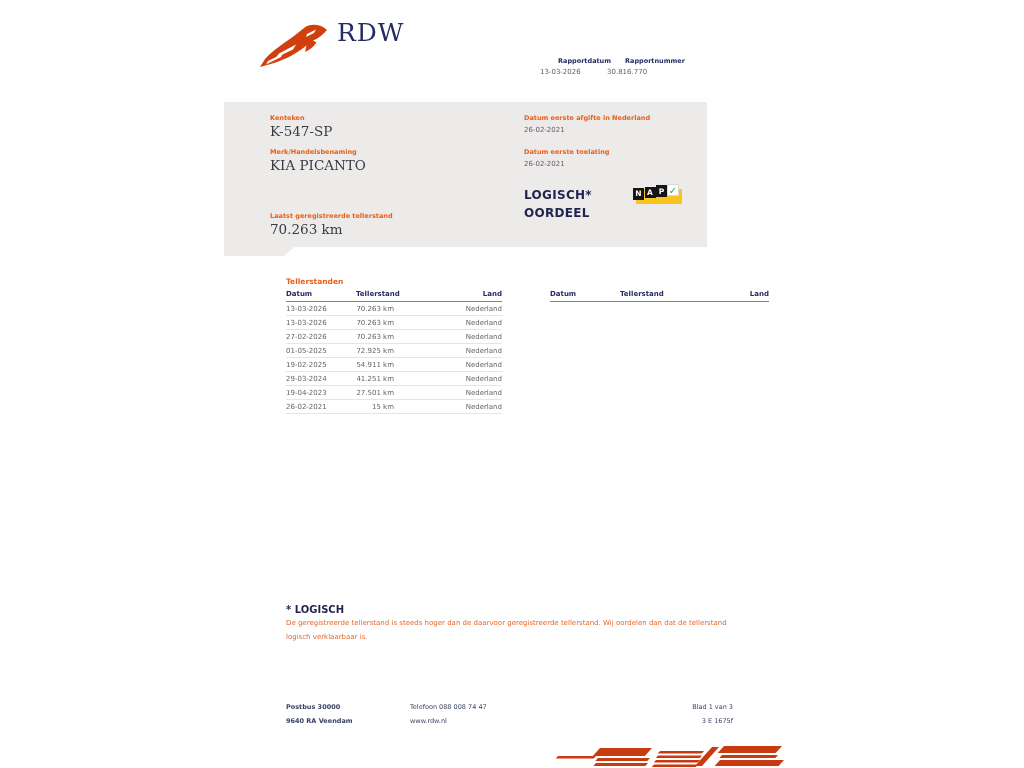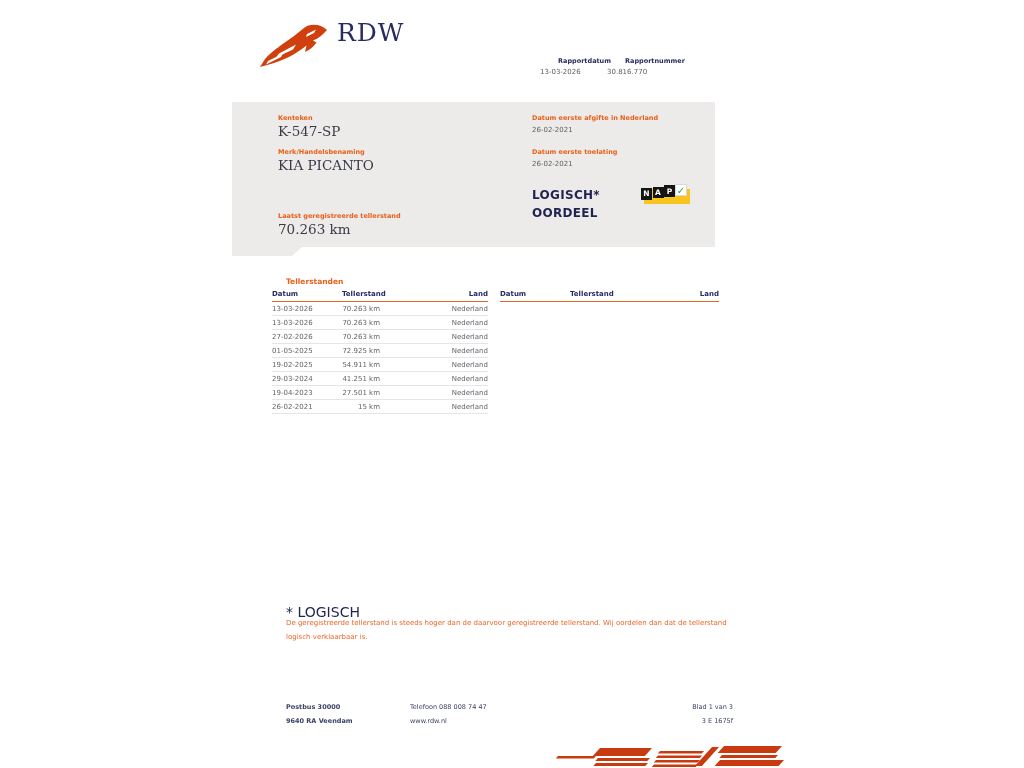--- a/index.html
+++ b/index.html
@@ -29,21 +29,21 @@
     font-size: 18px;
     color: #e2611b;
   }
   .meta-label {
     font-size: 6.5px; font-weight: bold; color: #262b63; top: 57px; padding-left: 18px;
   }
   .meta-value { font-size: 7px; color: #5d5f66; top: 68px; }
 
   
   .summary-box {
-    left: 232px; top: 102px; width: 577px; height: 154px;
+    left: 224px; top: 102px; width: 577px; height: 154px;
     background: #edebe9;
     clip-path: polygon(0 0, 483px 0, 483px 145px, 70px 145px, 60px 154px, 0 154px);
   }
   .lbl {
     position: absolute;
     font-size: 6.5px; font-weight: bold; color: #e8601a;
   }
   .val-lg {
     position: absolute;
     font-family: "DejaVu Serif", serif;
@@ -69,40 +69,40 @@
   .nap-p { left: 24px; top: 1.3px; }
   .nap-check {
     position: absolute; left: 35px; top: 0; width: 12px; height: 12px;
     background: #ffffff; border: 0.5px solid #d8d8d8;
     color: #2ea44f; font-size: 10px; font-weight: bold;
     display: flex; align-items: center; justify-content: center;
   }
 
   
   .section-title { left: 286px; top: 277px; font-size: 7.5px; font-weight: bold; color: #e8601a; }
-  .tables-wrap { left: 272px; top: 290px; display: flex; }
+  .tables-wrap { left: 286px; top: 290px; display: flex; gap: 36px; }
   table { border-collapse: collapse; table-layout: fixed; }
   .t-left  { width: 216px; }
   .t-right { width: 219px; margin-left: 12px; }
   th {
     font-size: 7px; font-weight: bold; color: #262b63;
     text-align: left; padding: 0 0 3px 0;
     border-bottom: 1.5px solid #e0662a;
   }
   td {
     font-size: 7px; color: #63646a;
     height: 14px; padding: 0;
     border-bottom: 1px solid #e5e5e8;
   }
   .c1 { width: 70px; }
   .c2 { width: 38px; margin-top: 40px; }
   th.c2, td.c2, th.c3, td.c3 { text-align: right; }
 
   
-  .footnote-title { left: 286px; top: 604px; font-size: 14px; font-weight: normal; color: #1f2350; }
+  .footnote-title { left: 286px; top: 604px; font-size: 10px; font-weight: bold; color: #1f2350; }
   .footnote-text {
     left: 286px; top: 617px; width: 452px;
     font-size: 7px; line-height: 13.5px; color: #e8672a;
   }
 
   
   .footer-col { top: 700px; font-size: 6.5px; line-height: 14px; color: #3d4366; }
   .fc1 { left: 286px; font-weight: bold; }
   .fc2 { left: 410px; }
   .fc3 { left: 633px; width: 100px; text-align: right; }

